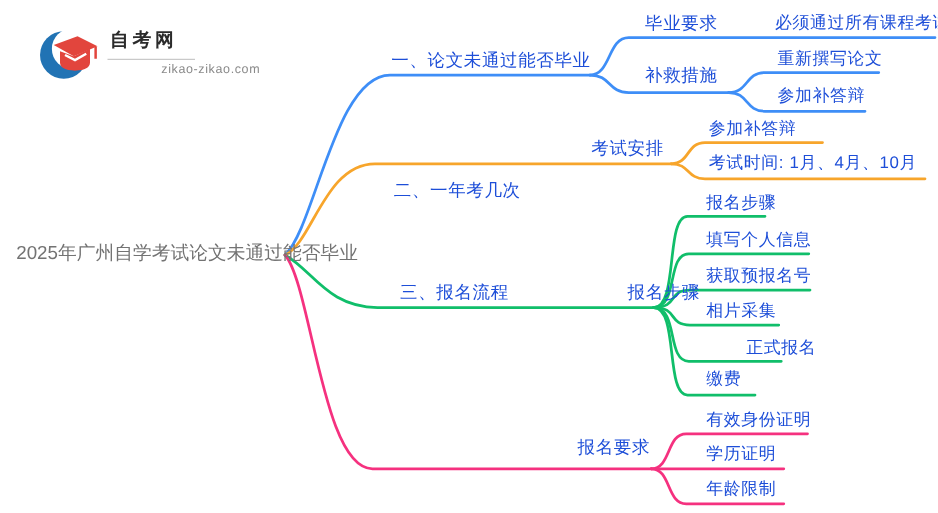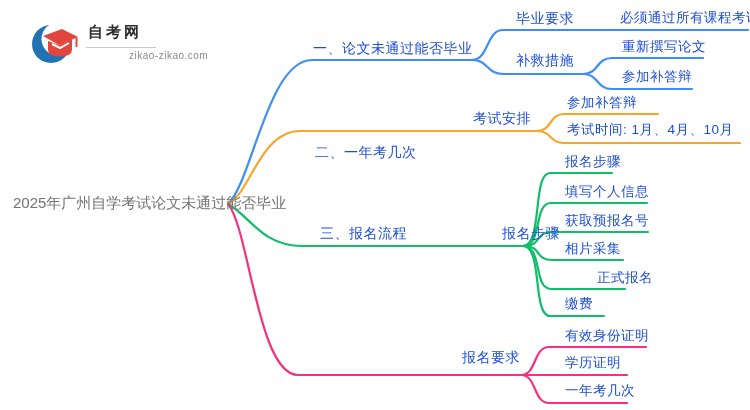--- a/index.html
+++ b/index.html
@@ -98,15 +98,15 @@
   <div class="lbl small" style="left:565px;top:153px;">报名步骤</div>
   <div class="lbl small" style="left:565px;top:183px;">填写个人信息</div>
   <div class="lbl small" style="left:565px;top:212px;">获取预报名号</div>
   <div class="lbl small" style="left:565px;top:240px;">相片采集</div>
   <div class="lbl small" style="left:565px;top:269px;margin-left:32px;">正式报名</div>
   <div class="lbl small" style="left:565px;top:296px;font-family:Liberation Mono, monospace;">缴费</div>
 
   <div class="lbl" style="left:462px;top:348px;">报名要求</div>
   <div class="lbl small" style="left:565px;top:327px;">有效身份证明</div>
   <div class="lbl small" style="left:565px;top:354px;">学历证明</div>
-  <div class="lbl small" style="left:565px;top:382px;">一年考几次</div>
+  <div class="lbl small" style="left:565px;top:382px;">年龄限制</div>
 
 </div>
 
 </body></html>

